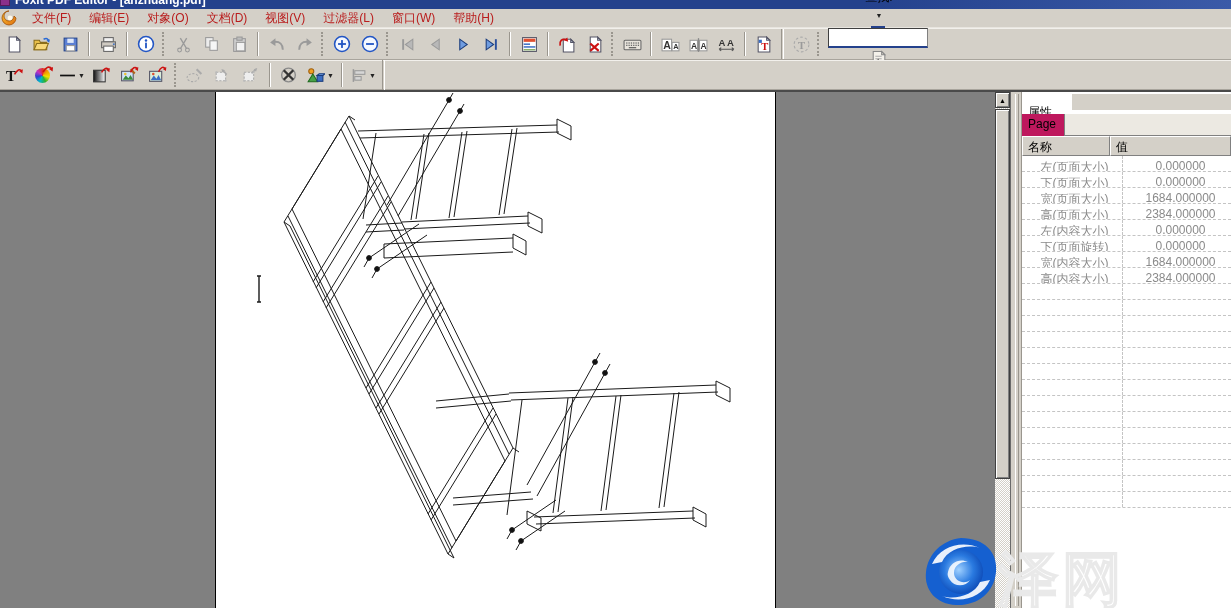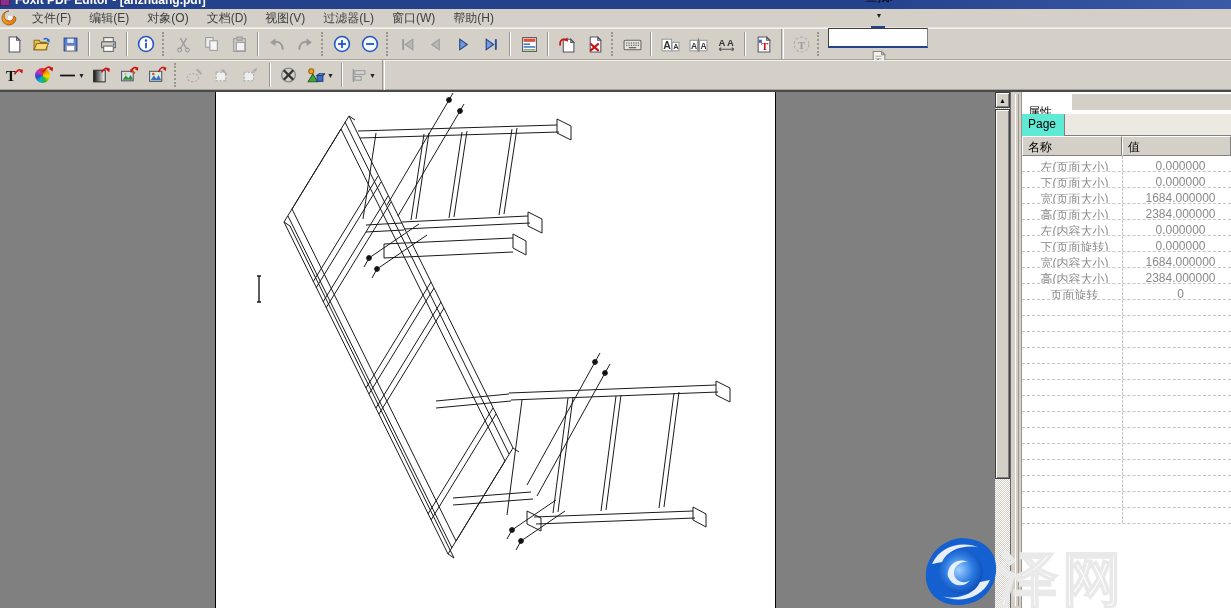--- a/index.html
+++ b/index.html
@@ -11,21 +11,21 @@
   .titlebar { position:absolute; left:0; top:0; width:1231px; height:14px; overflow:hidden;
               background:linear-gradient(90deg,#24418c 0%,#24418c 70%,#3a5aa8 100%); }
   .titlebar-inner { display:flex; align-items:center; gap:5px; margin-top:-7px; }
   .title-appicon { width:10px; height:12px; background:#8b2f8b; border:1px solid #5a1a5a; flex:0 0 auto; }
   .title-text { color:#fff; font-weight:bold; font-size:12px; white-space:nowrap; }
 
   
   .menubar { position:absolute; left:0; top:9px; width:1231px; height:19px; background:#d4d0c8;
              display:flex; align-items:center; border-bottom:1px solid #e8e5df; }
   .menu-appicon { width:18px; height:17px; margin:0 4px 0 1px; position:relative; flex:0 0 auto; }
-  .menu-item { padding:2px 9px; color:#404040; white-space:nowrap; }
+  .menu-item { padding:2px 9px; color:#b91c1c; white-space:nowrap; }
 
   
   .toolbar { position:absolute; left:0; width:1231px; background:#d4d0c8; display:flex; align-items:center;
              border-top:1px solid #f2f0ec; border-bottom:1px solid #a8a49c; }
   .toolbar1 { top:28px; height:32px; }
   .toolbar2 { top:60px; height:30px; }
   .tb-btn { width:26px; height:26px; display:flex; align-items:center; justify-content:center;
             margin:0 1px; position:relative; flex:0 0 auto; }
   .tb-wide { width:auto; padding:0 2px; }
   .sep { width:2px; height:24px; border-left:1px solid #9a968e; border-right:1px solid #fff; margin:0 4px; flex:0 0 auto; }
@@ -65,27 +65,27 @@
               border-left:1px solid #6a6a6a; border-right:1px solid #9a968e; }
   .splitter:after { content:""; position:absolute; left:4px; top:2px; bottom:2px; width:2px;
                     border-left:1px solid #fff; border-right:1px solid #9a968e; }
 
   
   .panel { position:absolute; left:1022px; top:0; width:209px; height:516px; background:#fff; }
   .panel-caption { position:relative; height:22px; background:#fff; }
   .panel-caption .cap-text { position:absolute; left:6px; top:12px; color:#000; }
   .panel-caption .cap-fill { position:absolute; left:50px; right:0; top:2px; height:16px; background:#d4d0c8; }
   .panel-tabs { position:relative; height:22px; background:#ece9e2; border-bottom:1px solid #808080; }
-  .panel-tab { position:absolute; left:0; top:0; height:22px; padding:3px 8px 0 6px; background:#5eead4;
+  .panel-tab { position:absolute; left:0; top:0; height:22px; padding:3px 8px 0 6px; background:#be185d;
                border-right:1px solid #808080; color:#000; }
   .ptable-head { display:flex; height:20px; }
   .ph-cell { background:#d4d0c8; border-top:1px solid #fff; border-left:1px solid #fff;
              border-right:1px solid #808080; border-bottom:1px solid #808080;
              padding:2px 0 0 5px; color:#000; }
-  .ph-name { width:100px; }
+  .ph-name { width:88px; }
   .ph-val { flex:1; }
   .prow { display:flex; height:16px; border-bottom:1px dashed #c4c4c4;text-align:center; }
   .pname { width:100px; padding:3px 0 0 5px; color:#8a8a8a; overflow:hidden; white-space:nowrap; }
   .pval { flex:1; padding:3px 0 0 7px; color:#8a8a8a; border-left:1px dashed #c4c4c4;
           overflow:hidden; white-space:nowrap; }
 
   
   .wm-logo { position:absolute; left:922px; top:444px; width:78px; height:72px; z-index:30; }
   .wm-text { position:absolute; left:998px; top:448px; z-index:31; font-size:60px; font-weight:bold;
              letter-spacing:4px; color:transparent; -webkit-text-stroke:1.5px #e9e9e9;
@@ -568,24 +568,20 @@
             <div class="pval">0.000000</div>
           </div>
         <div class="prow">
             <div class="pname">宽(内容大小)</div>
             <div class="pval">1684.000000</div>
           </div>
         <div class="prow">
             <div class="pname">高(内容大小)</div>
             <div class="pval">2384.000000</div>
           </div>
-        <div class="prow">
-            <div class="pname">页面旋转</div>
-            <div class="pval">0</div>
-          </div>
       </div>
       <div id="prop-rows-empty">
           <div class="prow">
             <div class="pname"></div>
             <div class="pval"></div>
           </div>
           <div class="prow">
             <div class="pname"></div>
             <div class="pval"></div>
           </div>

